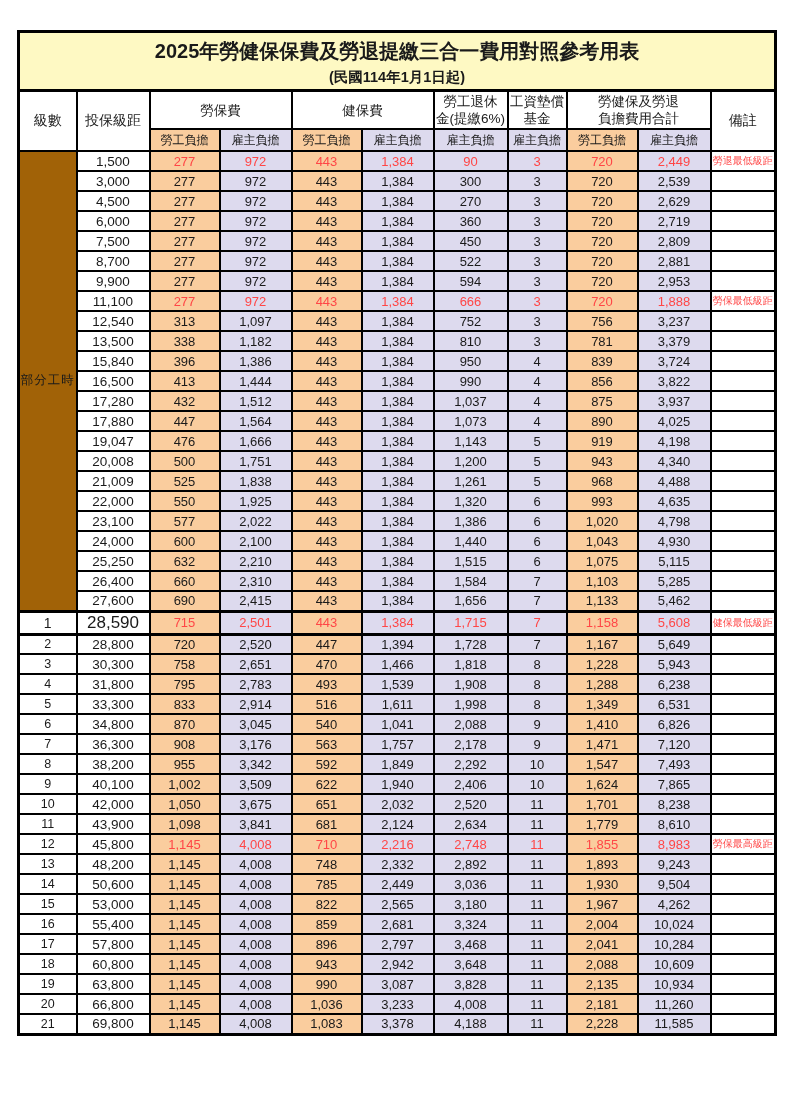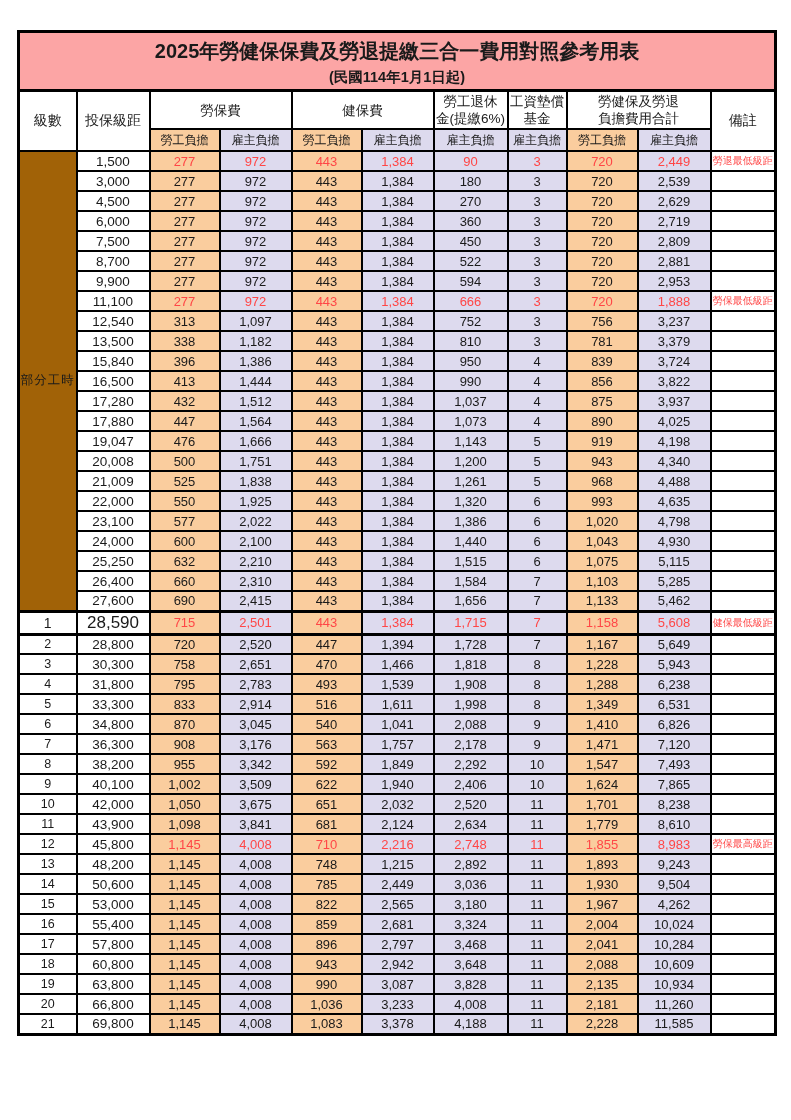--- a/index.html
+++ b/index.html
@@ -2,21 +2,21 @@
 <html style="--emp-bg: #FACD9E; --er-bg: #DDDAEE; --red: #FF4646;"><head>
 <meta charset="utf-8">
 <style>
   html,body{margin:0;padding:0;background:#fff;}
   body{width:791px;height:1120px;position:relative;
        font-family:"Liberation Sans","DejaVu Sans",sans-serif;color:#1a1a1a;}
   .sheet{position:absolute;left:17px;top:30px;width:757px;}
   table{border-collapse:collapse;table-layout:fixed;width:757px;border:3px solid #000;}
   th,td{border:2px solid #000;padding:0;text-align:center;vertical-align:middle;
         overflow:hidden;white-space:nowrap;}
-  .title-cell{height:56px;border-bottom:3px solid #000;background:#fca5a5;}
+  .title-cell{height:56px;border-bottom:3px solid #000;background:#fef9c3;}
   .title-line{font-size:20px;font-weight:bold;line-height:32px;}
   .subtitle-line{font-size:14.5px;font-weight:bold;line-height:21px;}
   .h-main{font-size:14px;font-weight:normal;background:#fff;}
   .h-group{font-size:13.5px;font-weight:normal;background:#fff;height:36px;line-height:17px;}
   .h-sub{font-size:12px;font-weight:normal;height:20px;margin-left:16px;}
   .c-emp{background:var(--emp-bg);}
   .c-er{background:var(--er-bg);}
   tbody tr{height:20px;}
   td.level{font-size:12.5px;background:#fff;}
   td.bracket{font-size:13.5px;background:#fff;}
@@ -101,21 +101,21 @@
           <td class="v c-emp">720</td>
           <td class="v c-er">2,449</td>
           <td class="remark">勞退最低級距</td>
         </tr>
         <tr>
           <td class="bracket">3,000</td>
           <td class="v c-emp">277</td>
           <td class="v c-er">972</td>
           <td class="v c-emp">443</td>
           <td class="v c-er">1,384</td>
-          <td class="v c-er">180</td>
+          <td class="v c-er">300</td>
           <td class="v c-er">3</td>
           <td class="v c-emp">720</td>
           <td class="v c-er">2,539</td>
           <td class="remark"></td>
         </tr>
         <tr>
           <td class="bracket">4,500</td>
           <td class="v c-emp">277</td>
           <td class="v c-er">972</td>
           <td class="v c-emp">443</td>
@@ -521,21 +521,21 @@
           <td class="v c-emp">1,855</td>
           <td class="v c-er">8,983</td>
           <td class="remark">勞保最高級距</td>
         </tr>
         <tr>
           <td class="level">13</td>
           <td class="bracket">48,200</td>
           <td class="v c-emp">1,145</td>
           <td class="v c-er">4,008</td>
           <td class="v c-emp">748</td>
-          <td class="v c-er">1,215</td>
+          <td class="v c-er">2,332</td>
           <td class="v c-er">2,892</td>
           <td class="v c-er">11</td>
           <td class="v c-emp">1,893</td>
           <td class="v c-er">9,243</td>
           <td class="remark"></td>
         </tr>
         <tr>
           <td class="level">14</td>
           <td class="bracket">50,600</td>
           <td class="v c-emp">1,145</td>

